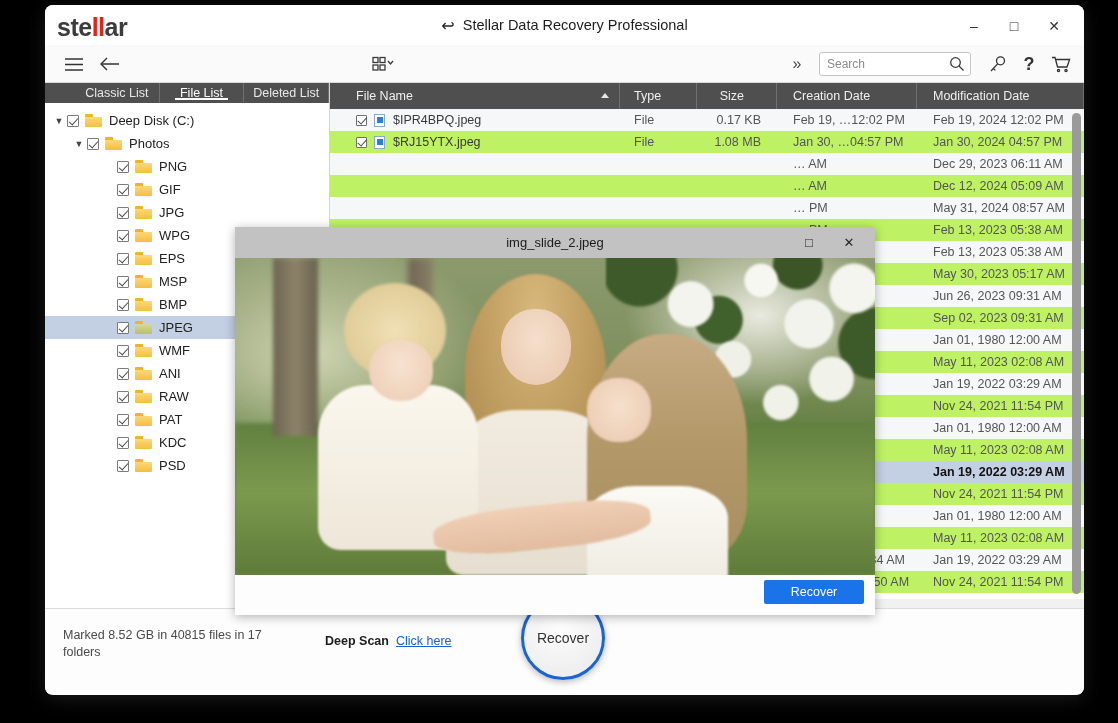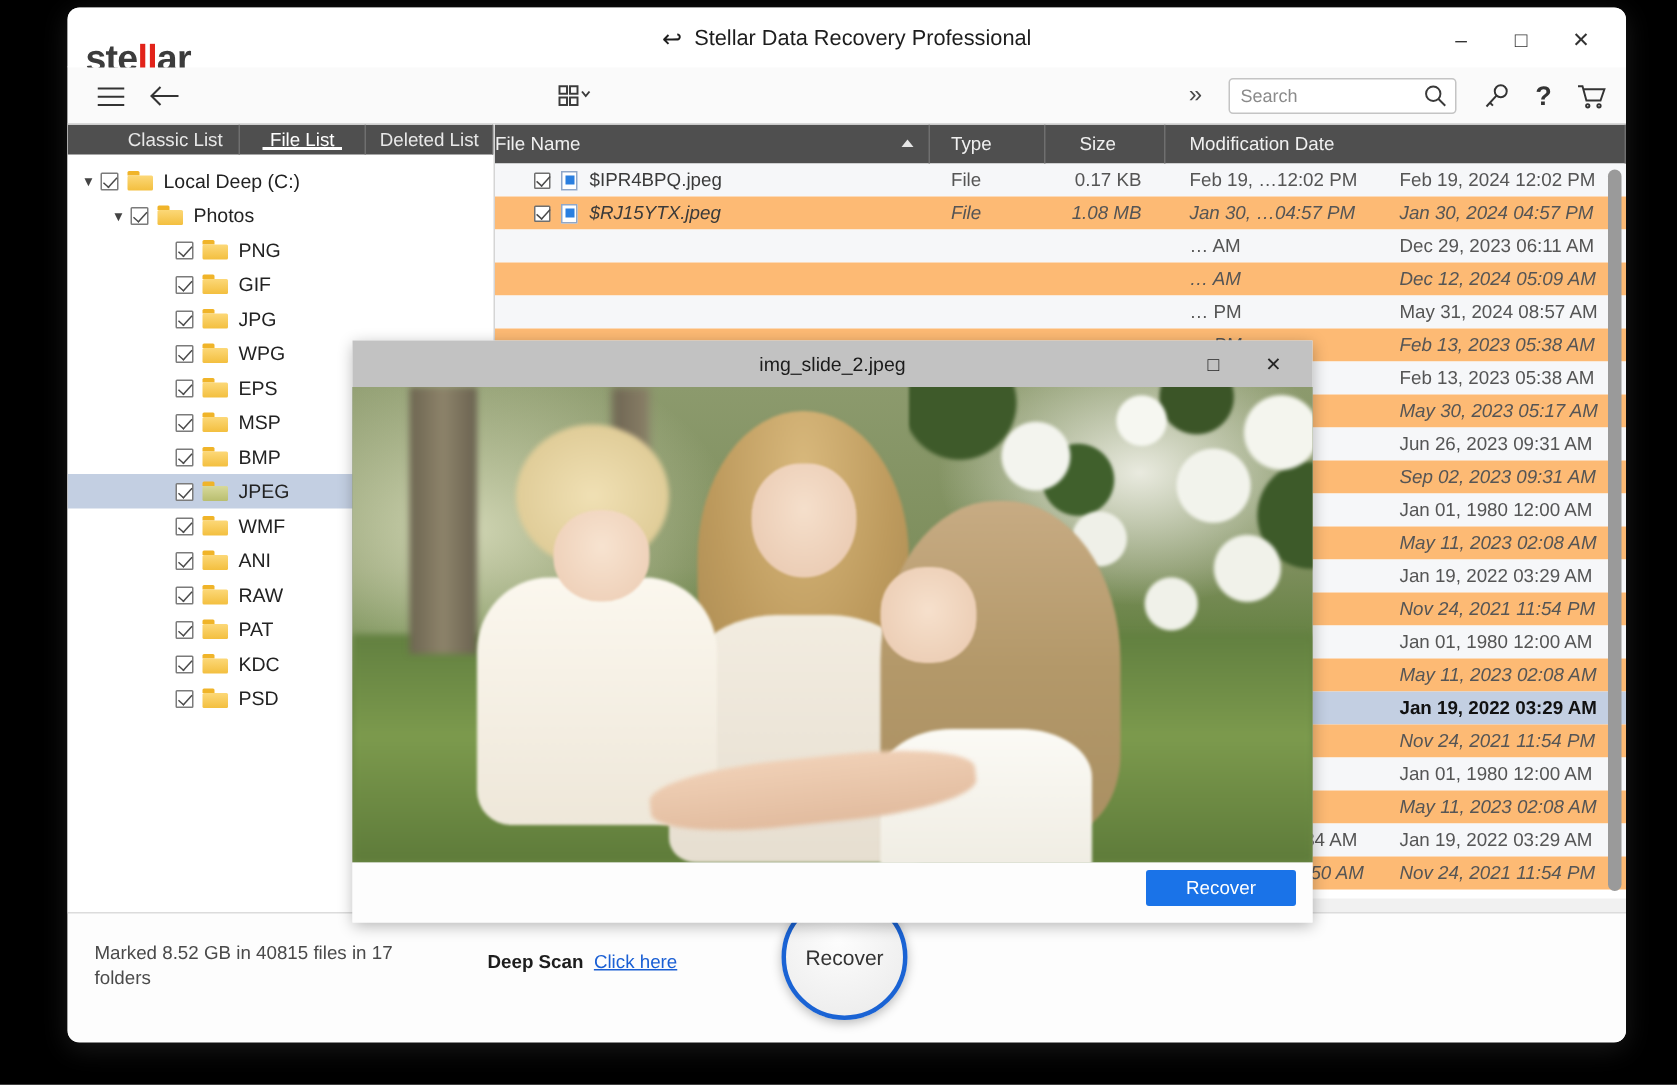--- a/index.html
+++ b/index.html
@@ -21,21 +21,21 @@
   }
 
   
   #title-bar {
     position: relative;
     height: 40px;
     background: #ffffff;
     border-bottom: 1px solid #ffffff;
   }
   #brand {
-    position: absolute; left: 12px; top: 20px;
+    position: absolute; left: 12px; top: 8px;
     font-size: 25px; font-weight: bold; color: #3c3c3c;
     letter-spacing: -0.5px;
     text-align: center;
   }
   #brand .brand-accent { color: #e2231a; }
   #app-title-wrap {
     position: absolute; left: 0; right: 0; top: 11px;
     text-align: center;
     font-size: 14.5px; color: #1d1d1d;
   }
@@ -174,37 +174,37 @@
   #filelist { flex: 1; position: relative; overflow: hidden; }
   #fl-head {
     display: flex; height: 26px; background: #4f4f4f; color: #f0f0f0;
     font-size: 12.5px;
   }
   .fh {
     display: flex; align-items: center;
     border-right: 1px solid #6f6f6f;
     position: relative;
   }
-  .fh-name { width: 290px; }
+  .fh-name { width: 290px; padding-left: 26px; }
   .fh-type { width: 77px; padding-left: 14px; }
   .fh-size { width: 80px; justify-content: flex-end; padding-right: 32px; }
   .fh-cdate { width: 140px; padding-left: 16px; }
   .fh-mdate { flex: 1; padding-left: 16px; }
   .sort-arrow {
     position: absolute; right: 10px; top: 10px;
     width: 0; height: 0;
     border-left: 4px solid transparent; border-right: 4px solid transparent;
     border-bottom: 5px solid #e6e6e6;
   }
   .frow {
     display: flex; height: 22px; align-items: center;
     font-size: 12.5px; color: #3a3a3a;
   }
   .frow.odd { background: #f6f7f9; }
-  .frow.even { background: #fdba74; font-style: italic; }
+  .frow.even { background: #bef264; }
   .frow.selected { background: #c3cfe2; color: #111; font-weight: bold; }
   .c-name { width: 290px; display: flex; align-items: center; padding-left: 26px; }
   .c-type { width: 77px; padding-left: 14px; color: #555; }
   .c-size { width: 80px; text-align: right; padding-right: 16px; color: #555; }
   .c-cdate { width: 140px; padding-left: 16px; color: #555; }
   .c-mdate { flex: 1; padding-left: 16px; color: #555; }
   .frow.selected .c-type, .frow.selected .c-size,
   .frow.selected .c-cdate, .frow.selected .c-mdate { color: #111; }
   .rcbx {
     width: 11px; height: 11px; border: 1px solid #6f6f6f; background: #fff;
@@ -462,21 +462,21 @@
           </div>
           <div class="tab">
             <span>Deleted List</span>
           </div>
         </div>
       <div id="tree">
           <div class="tree-row ind1">
             <span class="tw">▼</span>
             <span class="cbx"></span>
             <span class="folder"></span>
-            <span class="tree-label">Local Deep (C:)</span>
+            <span class="tree-label">Deep Disk (C:)</span>
           </div>
           <div class="tree-row ind2">
             <span class="tw">▼</span>
             <span class="cbx"></span>
             <span class="folder"></span>
             <span class="tree-label">Photos</span>
           </div>
           <div class="tree-row ind3">
             <span class="tw"></span>
             <span class="cbx"></span>
@@ -565,20 +565,21 @@
     </div>
 
     <div id="filelist">
       <div id="fl-head">
         <div class="fh fh-name">
           <span>File Name</span>
           <span class="sort-arrow"></span>
         </div>
         <div class="fh fh-type">Type</div>
         <div class="fh fh-size">Size</div>
+        <div class="fh fh-cdate">Creation Date</div>
         <div class="fh fh-mdate">Modification Date</div>
       </div>
       <div id="fl-rows">
           <div class="frow odd">
             <div class="c-name">
               <span class="rcbx"></span>
               <span class="fileicon"></span>
               <span>$IPR4BPQ.jpeg</span>
             </div>
             <div class="c-type">File</div>

